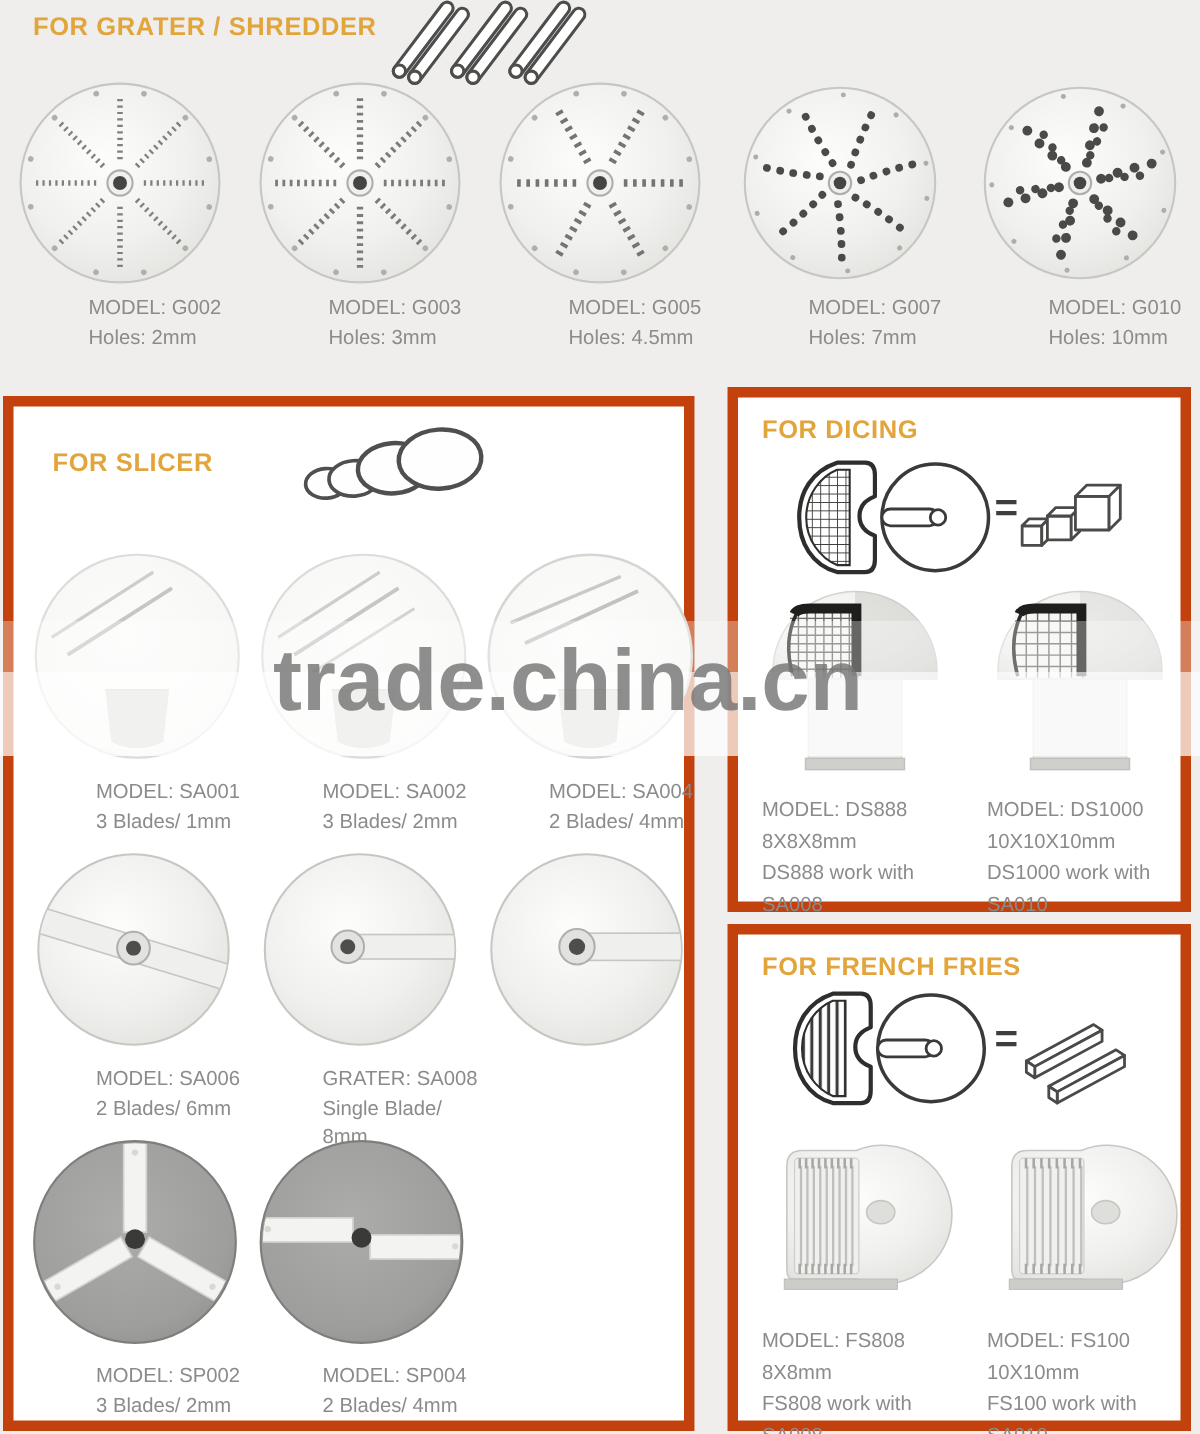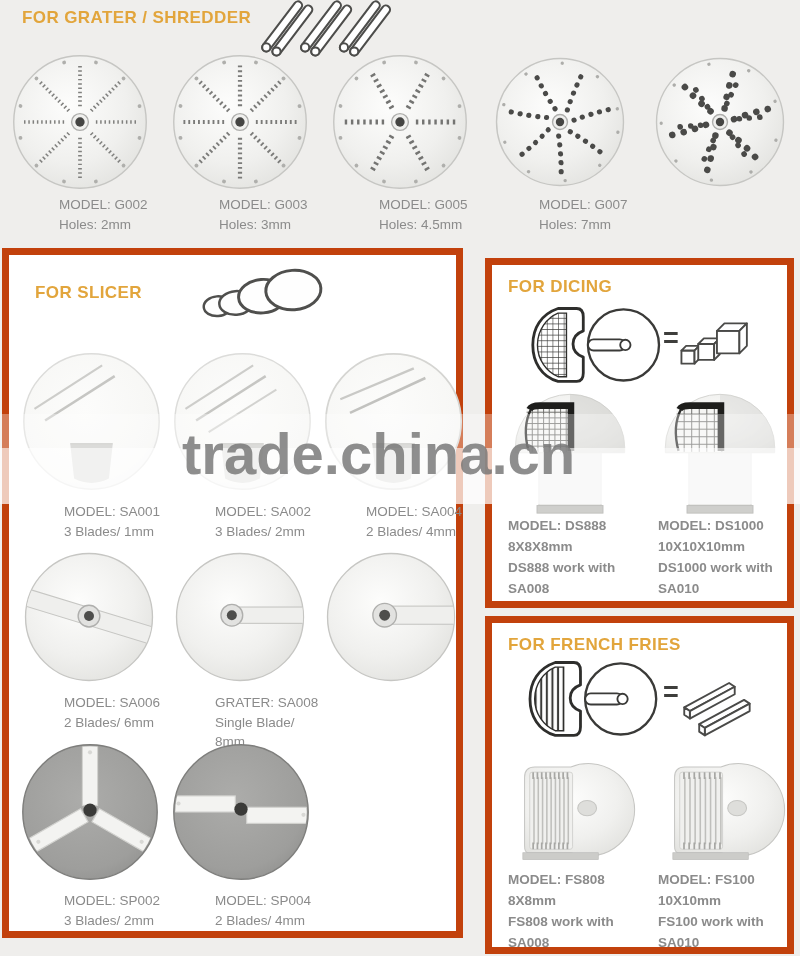--- a/index.html
+++ b/index.html
@@ -10,40 +10,40 @@
   .cap4{font-size:13.5px;color:#8B8B8B;line-height:21px;}
   .card{position:absolute;background:#FFFFFF;border:7px solid #c2410c;box-sizing:border-box;}
   
   .top-head{position:absolute;left:22px;top:8px;}
   .julienne{position:absolute;left:253px;top:0;width:138px;height:58px;}
   .grater-row{position:absolute;left:0;top:52px;width:800px;display:flex;}
   .grater-cell{width:160px;}
   svg.disc{width:140px;height:140px;display:block;margin:0 auto;}
   .grater-cell .cap{padding-left:26px;margin-top:3px;}
   
-  #slicer-card{left:2px;top:248px;width:461px;height:690px;}
+  #slicer-card{left:2px;top:264px;width:461px;height:690px;}
   .slicer-title{position:absolute;left:26px;top:28px;}
   .slices-icon{position:absolute;left:192px;top:8px;width:128px;height:62px;}
   .slicer-row{position:absolute;left:8px;display:flex;}
   .slicer-cell{width:151px;}
   .slicer-cell .cap{padding-left:14px;margin-top:8px;}
   svg.d145{width:145px;height:145px;display:block;margin-left:2px;}
   svg.d136{width:136px;height:136px;display:block;margin-left:4px;}
   svg.d142{width:142px;height:142px;display:block;margin-left:2px;}
   
   #dicing-card{left:485px;top:258px;width:309px;height:350px;}
   #fries-card{left:485px;top:616px;width:309px;height:338px;}
   .rc-title{position:absolute;left:16px;top:12px;}
   .equation{position:absolute;left:28px;top:36px;width:240px;height:88px;}
   .equation svg{width:235px;height:86px;display:block;}
   .equals{position:absolute;left:143px;top:22px;font-size:27px;font-weight:bold;color:#3E3E3C;}
   .rprod-row{position:absolute;left:10px;display:flex;}
   .rprod-cell{width:150px;}
   svg.rprod{width:132px;height:132px;display:block;margin-left:2px;}
-  .rprod-cell .cap4{padding-left:6px;margin-top:0;font-weight:bold;}
+  .rprod-cell .cap4{padding-left:6px;margin-top:14px;}
   figure{margin:0;padding:0;}
   
   .wm-band2{position:absolute;left:0;top:414px;width:800px;height:34px;background:rgba(255,255,255,.32);z-index:25;}
   .wm-band1{position:absolute;left:0;top:448px;width:800px;height:56px;background:rgba(255,255,255,.72);z-index:25;}
   .wm-text{position:absolute;left:182px;top:420px;font-size:58px;color:#737373;opacity:.8;z-index:30;font-weight:700;}
 </style>
 </head>
 <body>
 
 <div class="page">
@@ -214,20 +214,24 @@
           <path d="M94 84 Q104 90 116 97" transform="rotate(25 75 75)"></path>
             <path d="M94 84 Q104 90 116 97" transform="rotate(85 75 75)"></path>
           <path d="M94 84 Q104 90 116 97" transform="rotate(145 75 75)"></path>
             <path d="M94 84 Q104 90 116 97" transform="rotate(205 75 75)"></path>
           <path d="M94 84 Q104 90 116 97" transform="rotate(265 75 75)"></path>
             <path d="M94 84 Q104 90 116 97" transform="rotate(325 75 75)"></path>
         </g>
         <circle cx="75" cy="75" r="8" fill="#EFEFED" stroke="#AEAEAC" stroke-width="1.5"></circle>
         <circle cx="75" cy="75" r="4.5" fill="#454543"></circle>
       </svg>
+      <figcaption class="cap">
+        <div>MODEL: G010</div>
+        <div>Holes: 10mm</div>
+      </figcaption>
     </figure>
   </div>
 
   <div class="card" id="slicer-card">
     <div class="sec-title slicer-title">FOR SLICER</div>
 
     <svg class="slices-icon" viewBox="0 0 130 62">
       <g fill="#FEFEFE" stroke="#4F4F4D" transform="rotate(-4 65 31)">
         <ellipse cx="16" cy="40" rx="14" ry="10" stroke-width="2.5"></ellipse>
         <ellipse cx="35" cy="38" rx="17" ry="12" stroke-width="2.5"></ellipse>

